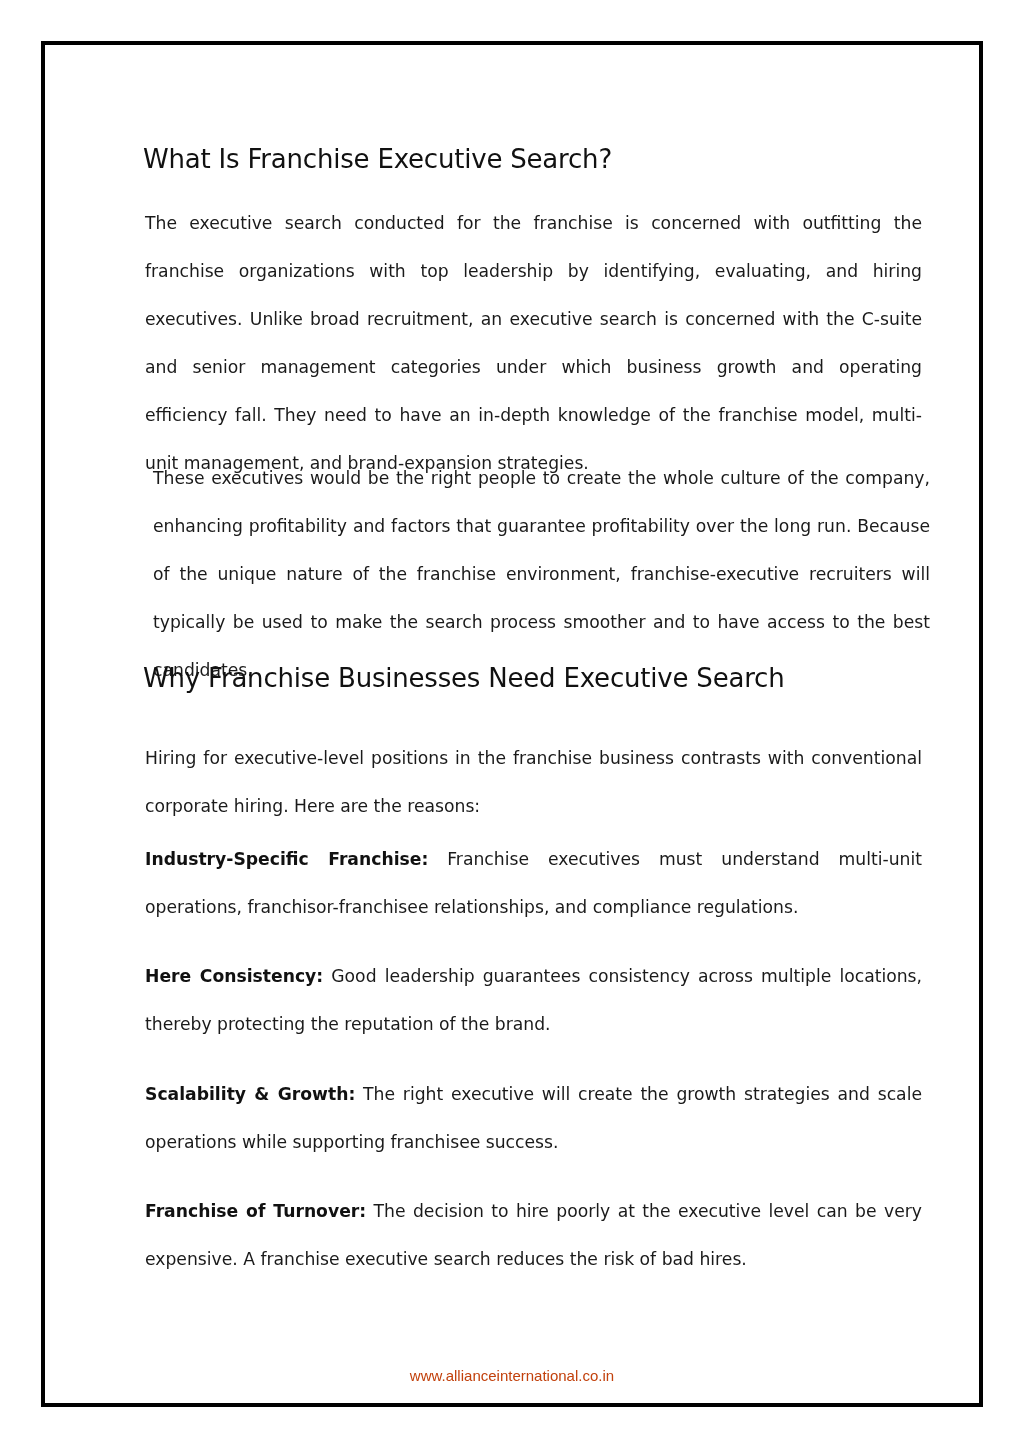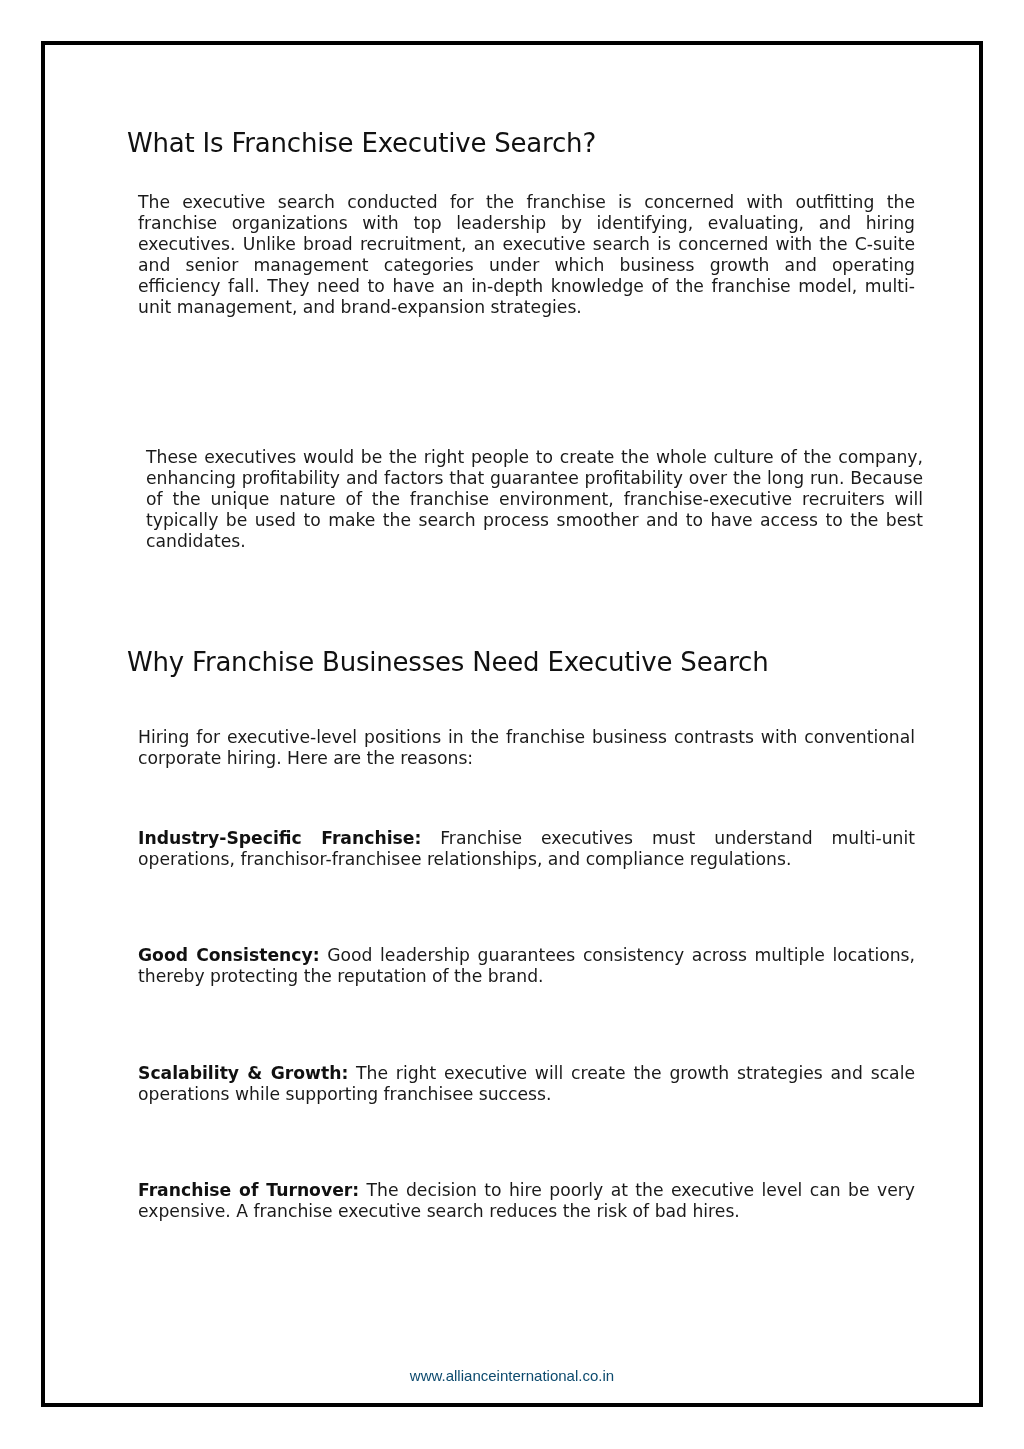--- a/index.html
+++ b/index.html
@@ -28,29 +28,29 @@
       position: absolute;
       left: 82px;
       top: 0;
       width: 777px;
     }
     .heading {
       font-family: "DejaVu Sans", sans-serif;
       font-weight: normal;
       font-size: 26px;
       line-height: 32px;
-      margin: 0;
+      margin: 16px;
       color: #111111;
       letter-spacing: -0.2px;
     }
     .para {
       font-size: 17.2px;
-      line-height: 21px;
+      line-height: 48px;
       text-align: justify;
-      margin: 11px;
+      margin: 18px;
       color: #1a1a1a;
     }
     .para b {
       font-weight: bold;
       color: #111111;
     }
     #h1 { position: absolute; top: 82px; left: 0; width: 777px; }
     #p1 { position: absolute; top: 136px; left: 0; width: 777px; }
     #p2 { position: absolute; top: 391px; left: 8px; width: 777px; }
     #h2 { position: absolute; top: 601px; left: 0; width: 777px; }
@@ -82,22 +82,22 @@
     <p id="p1" class="para">The executive search conducted for the franchise is concerned with outfitting the franchise organizations with top leadership by identifying, evaluating, and hiring executives. Unlike broad recruitment, an executive search is concerned with the C-suite and senior management categories under which business growth and operating efficiency fall. They need to have an in-depth knowledge of the franchise model, multi-unit management, and brand-expansion strategies.</p>
 
     <p id="p2" class="para">These executives would be the right people to create the whole culture of the company, enhancing profitability and factors that guarantee profitability over the long run. Because of the unique nature of the franchise environment, franchise-executive recruiters will typically be used to make the search process smoother and to have access to the best candidates.</p>
 
     <h2 id="h2" class="heading">Why Franchise Businesses Need Executive Search</h2>
 
     <p id="p3" class="para">Hiring for executive-level positions in the franchise business contrasts with conventional corporate hiring. Here are the reasons:</p>
 
     <p id="r1" class="para"><b>Industry-Specific Franchise:</b><span> Franchise executives must understand multi-unit operations, franchisor-franchisee relationships, and compliance regulations.</span></p>
 
-    <p id="r2" class="para"><b>Good Consistency:</b><span> Good leadership guarantees consistency across multiple locations, thereby protecting the reputation of the brand.</span></p>
+    <p id="r2" class="para"><b>Here Consistency:</b><span> Good leadership guarantees consistency across multiple locations, thereby protecting the reputation of the brand.</span></p>
 
     <p id="r3" class="para"><b>Scalability &amp; Growth:</b><span> The right executive will create the growth strategies and scale operations while supporting franchisee success.</span></p>
 
     <p id="r4" class="para"><b>Franchise of Turnover:</b><span> The decision to hire poorly at the executive level can be very expensive. A franchise executive search reduces the risk of bad hires.</span></p>
 
   </div>
 
-  <a class="footer-link" style="color: #0c4a6e;">www.allianceinternational.co.in</a>
+  <a class="footer-link" style="color: #c2410c;">www.allianceinternational.co.in</a>
 </div>
 
 </body></html>

